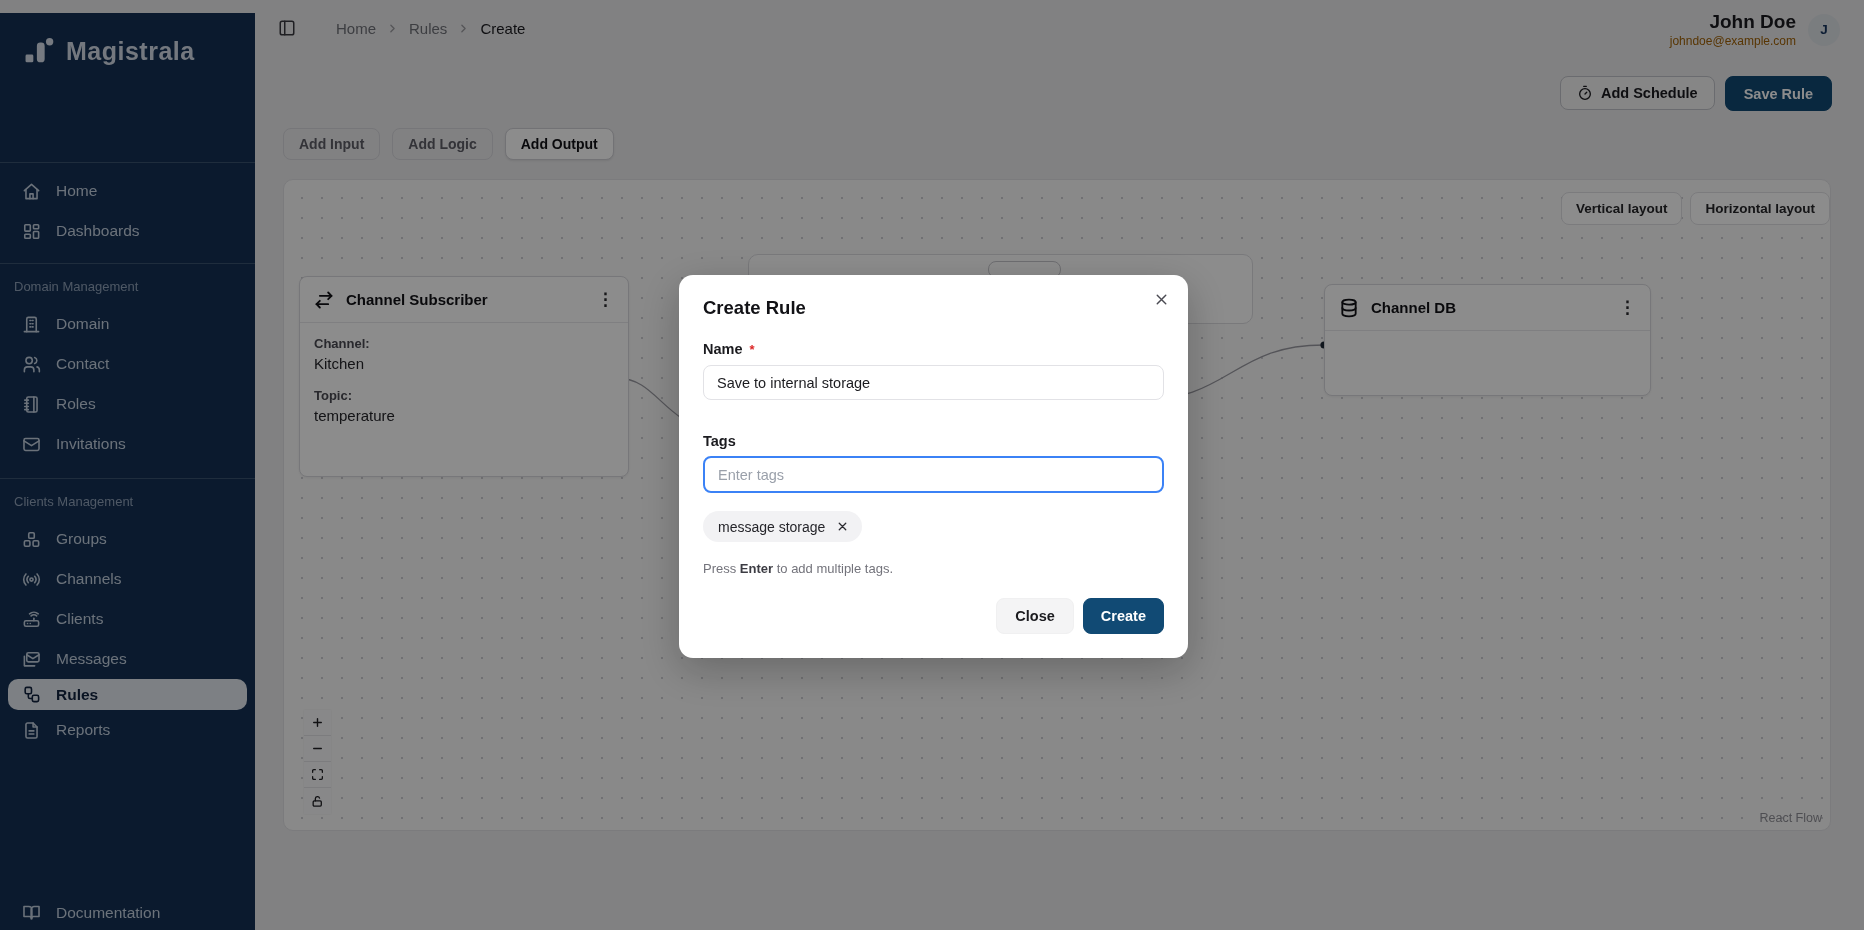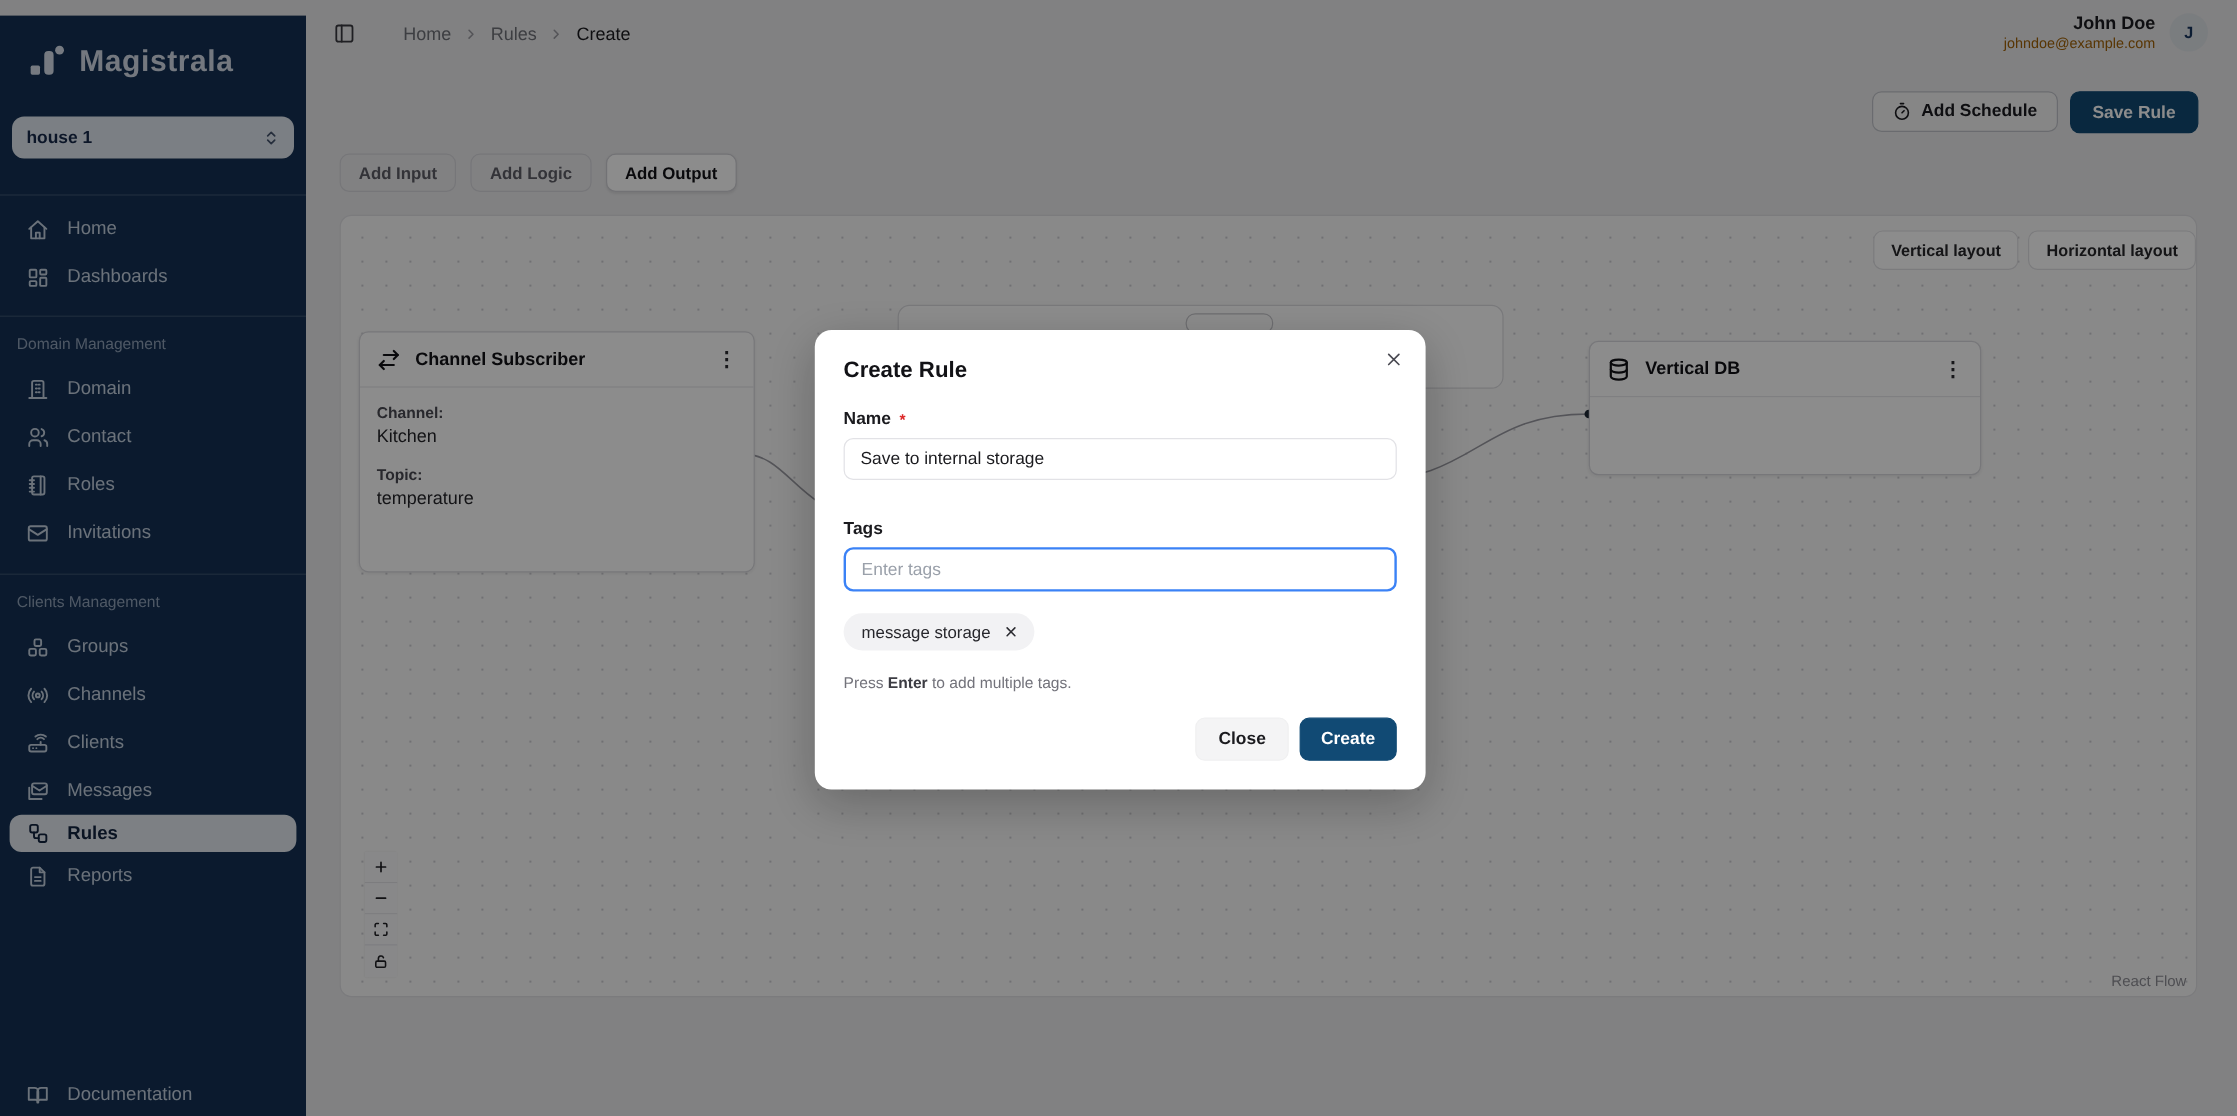--- a/index.html
+++ b/index.html
@@ -25,21 +25,21 @@
   
   .main { position:absolute; left:255px; top:0; width:1609px; height:930px; background:#ebebed; }
   .topbar { position:absolute; left:0; right:0; top:0; height:52px; display:flex; align-items:center; padding:0 24px 0 23px; }
   .panel-toggle { background:none; border:none; color:#3a3a40; cursor:pointer; display:flex; margin-top:4px; }
   .breadcrumb { display:flex; align-items:center; gap:10px; margin-left:40px; margin-top:4px; }
   .crumb { font-size:15px; color:#6f7178; cursor:pointer; }
   .crumb.current { color:#1b1b1f; font-weight:500; cursor:default; }
   .crumb-sep { color:#9a9aa0; display:flex; }
   .user-block { position:absolute; right:24px; top:11px; display:flex; align-items:center; gap:12px; }
   .user-text { text-align:right; }
-  .user-name { font-size:15px; font-weight:700; color:#1b1b1f; line-height:1.2; }
+  .user-name { font-size:19px; font-weight:700; color:#1b1b1f; line-height:1.2; }
   .user-email { font-size:12px; color:#a16207; line-height:1.2; }
   .avatar { width:32px; height:32px; border-radius:50%; background:#dfe3e8; color:#16355e; font-size:13.5px; font-weight:700; display:flex; align-items:center; justify-content:center; cursor:pointer; }
 
   .actions { position:absolute; top:76px; right:32px; display:flex; gap:10px; }
   .btn { border-radius:8px; font-size:14.5px; font-weight:600; display:inline-flex; align-items:center; justify-content:flex-start; gap:8px; cursor:pointer; }
   .btn-outline { height:34px; padding:0 16px; background:rgba(255,255,255,.45); border:1px solid #c2c4ca; color:#1b1b1f; }
   .btn-primary { height:35px; padding:0 18px; background:#114a74; border:1px solid #114a74; color:#fff; }
 
   .tabs { position:absolute; top:128px; left:28px; display:flex; gap:12px; }
   .tab-btn { height:32px; padding:0 15px; border-radius:8px; border:1px solid #d7d7dc; background:transparent; color:#5d5d66; font-size:14px; font-weight:600; cursor:pointer; }
@@ -99,27 +99,20 @@
 <aside class="sidebar">
   <div class="logo-row">
     <svg class="logo-mark" viewBox="0 0 24 24" fill="currentColor">
       <rect x="2.5" y="14.5" width="5.5" height="5.5" rx="1"></rect>
       <rect x="10.5" y="6" width="5.5" height="14" rx="2.4"></rect>
       <circle cx="19.5" cy="5.5" r="2.6"></circle>
     </svg>
     <span class="brand-name">Magistrala</span>
   </div>
 
-  <button class="workspace">
-    <span>house 1</span>
-    <svg width="14" height="14" viewBox="0 0 24 24" fill="none" stroke="currentColor" stroke-width="2.4" stroke-linecap="round" stroke-linejoin="round">
-        <path d="M7 15l5 5 5-5"></path>
-        <path d="M7 9l5-5 5 5"></path>
-      </svg>
-  </button>
 
   <div class="sb-divider" style="top:149px;"></div>
 
   <nav style="position:absolute; top:158px; left:0; right:0;">
     <div class="nav-item">
       <svg width="19" height="19" viewBox="0 0 24 24" fill="none" stroke="currentColor" stroke-width="2" stroke-linecap="round" stroke-linejoin="round">
           <path d="M3 11l9-8 9 8"></path>
           <path d="M5 9.5V21h14V9.5"></path>
           <path d="M10 21v-6h4v6"></path>
         </svg>
@@ -321,21 +314,21 @@
       </div>
     </div>
 
     <div class="flow-node" style="left:1040px; top:104px; width:327px; height:112px;">
       <div class="node-header">
         <svg width="20" height="20" viewBox="0 0 24 24" fill="none" stroke="currentColor" stroke-width="2.2" stroke-linecap="round" stroke-linejoin="round">
             <ellipse cx="12" cy="5" rx="8" ry="3"></ellipse>
             <path d="M4 5v14c0 1.66 3.6 3 8 3s8-1.34 8-3V5"></path>
             <path d="M4 12c0 1.66 3.6 3 8 3s8-1.34 8-3"></path>
           </svg>
-        <span class="node-title">Vertical DB</span>
+        <span class="node-title">Channel DB</span>
         <button class="kebab">⋮</button>
       </div>
     </div>
 
     <div class="layout-btns">
       <button class="layout-btn">Vertical layout</button>
       <button class="layout-btn">Horizontal layout</button>
     </div>
 
     <div class="rf-controls">

